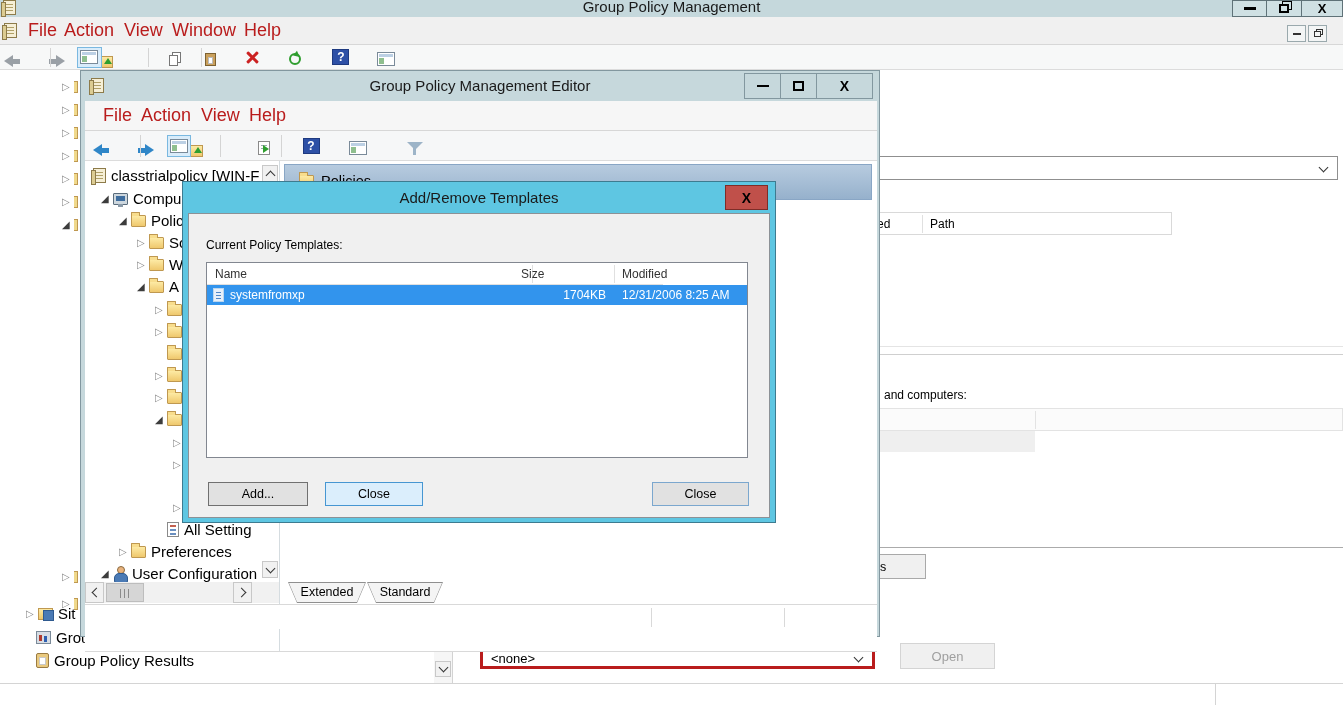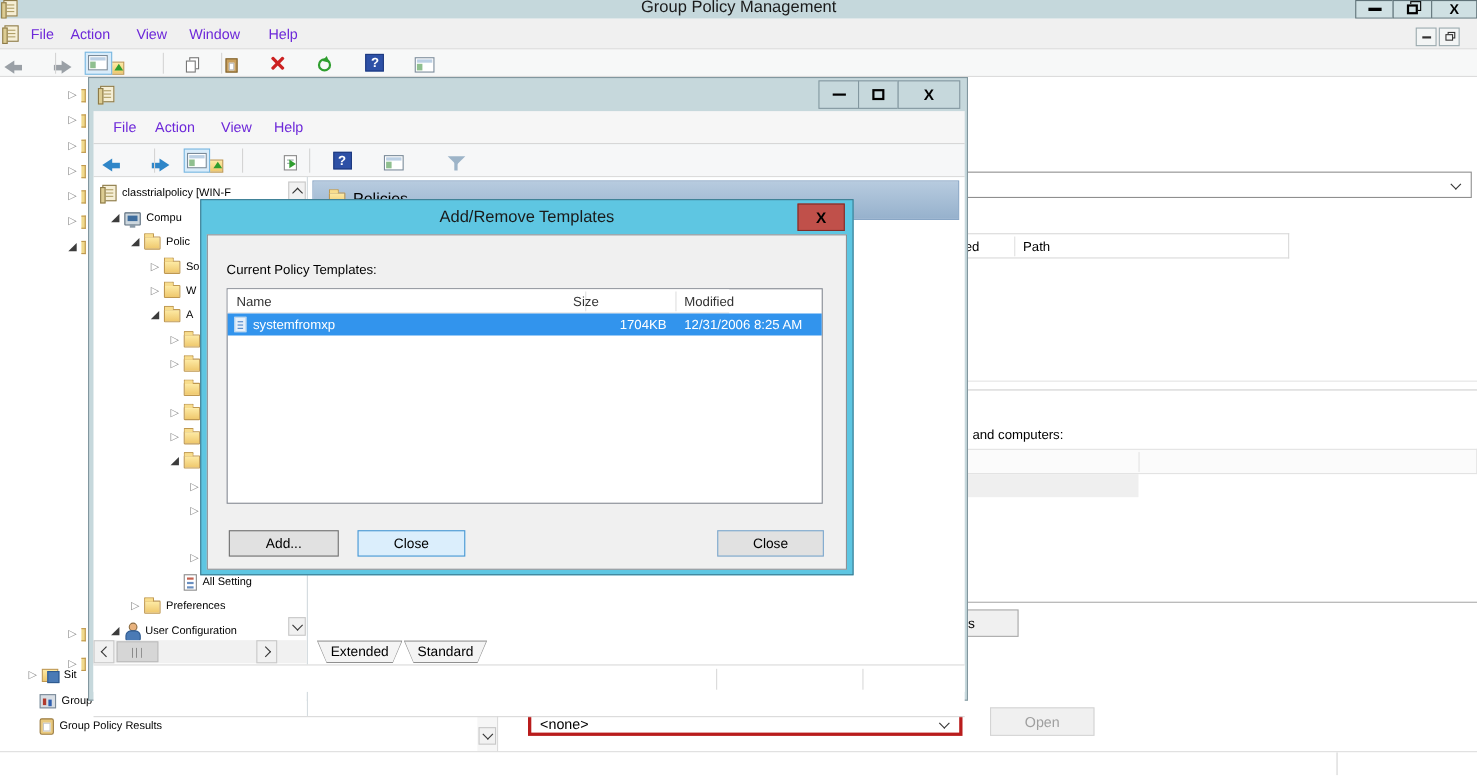--- a/index.html
+++ b/index.html
@@ -5,27 +5,27 @@
   * { margin:0; padding:0; box-sizing:border-box; font-family:"Liberation Sans","DejaVu Sans",sans-serif; }
   html,body { background:#ffffff; }
   #screen { position:relative; width:1343px; height:705px; background:#fff; overflow:hidden; color:#000; font-size:13px; }
   .abs { position:absolute; }
 
   
   .titlebar { background:#c5d8dc; }
   .ttl { font-size:15px; color:#1a1a1a; white-space:nowrap; }
   .capbtn { position:absolute; display:flex; align-items:center; justify-content:center; background:#cfe0e3; border:1px solid #5f7278; }
   .menubar { background:#f0f0f0; border-bottom:1px solid #d7d7d7; }
-  .menuitem { position:absolute; top:0; height:100%; display:flex; align-items:center; font-size:13px; color:#6d28d9; padding:0 4px; }
+  .menuitem { position:absolute; top:0; height:100%; display:flex; align-items:center; font-size:18px; color:#b91c1c; padding:0 4px; }
   .toolbar { background:#f7f8f8; border-bottom:1px solid #dcdcdc; }
   .tsep { position:absolute; width:1px; background:#d4d4d4; }
 
   
   .trow { position:absolute; display:flex; align-items:center; height:17px; white-space:nowrap; }
-  .trow .lbl { margin-left:5px; font-size:10px; }
+  .trow .lbl { margin-left:5px; font-size:15px; }
   .tw-c { width:12px; font-size:10px; color:#8a8a8a; line-height:12px; }       
   .tw-e { width:12px; font-size:10px; color:#3c3c3c; line-height:12px; }       
 
   
   .ic { display:inline-block; position:relative; flex:none; }
   .ic-folder { width:15px; height:12px; background:linear-gradient(#fdeaa4,#efc86d); border:1px solid #bf9850; border-radius:1px; }
   .ic-folder::before { content:""; position:absolute; top:-4px; left:-1px; width:7px; height:3px; background:#f8dd8d; border:1px solid #bf9850; border-bottom:none; border-radius:1px 1px 0 0; }
   .ic-sliver { width:4px; height:12px; background:#f0d98c; border:1px solid #bf9850; border-left:none; }
   .ic-scroll { width:13px; height:15px; background:#f6efd6; border:1px solid #8d7b4a; }
   .ic-scroll::before { content:""; position:absolute; left:2px; top:3px; width:7px; height:1px; background:#b0a068; box-shadow:0 3px 0 #b0a068, 0 6px 0 #b0a068; }
@@ -231,20 +231,21 @@
     <div class="abs" style="left:0;top:683px;width:1343px;height:1px;background:#d4d4d4;"></div>
     <div class="abs" style="left:0;top:684px;width:1343px;height:21px;background:#fff;">
       <span class="abs" style="left:1215px;top:0;width:1px;height:21px;background:#d4d4d4;"></span>
     </div>
   </div>
 
   <div class="abs" style="left:80px;top:70px;width:800px;height:567px;background:#c6d8dc;border:1px solid #82979f;z-index:10;">
 
     <div class="abs" style="left:0;top:0;width:798px;height:30px;">
       <div class="abs ic ic-scroll" style="left:10px;top:7px;"></div>
+      <div class="abs ttl" style="left:0;right:0;top:6px;text-align:center;">Group Policy Management Editor</div>
       <div class="capbtn" style="left:663px;top:2px;width:37px;height:26px;background:#c6d8dc;border-color:#82979f;">
           <span style="width:12px;height:2.5px;background:#000;"></span>
         </div>
       <div class="capbtn" style="left:699px;top:2px;width:37px;height:26px;background:#c6d8dc;border-color:#82979f;">
           <span style="width:11px;height:10px;border:2px solid #000;"></span>
         </div>
       <div class="capbtn" style="left:735px;top:2px;width:57px;height:26px;background:#c6d8dc;border-color:#82979f;font-weight:700;font-size:14px;">
           <span>X</span>
         </div>
     </div>

